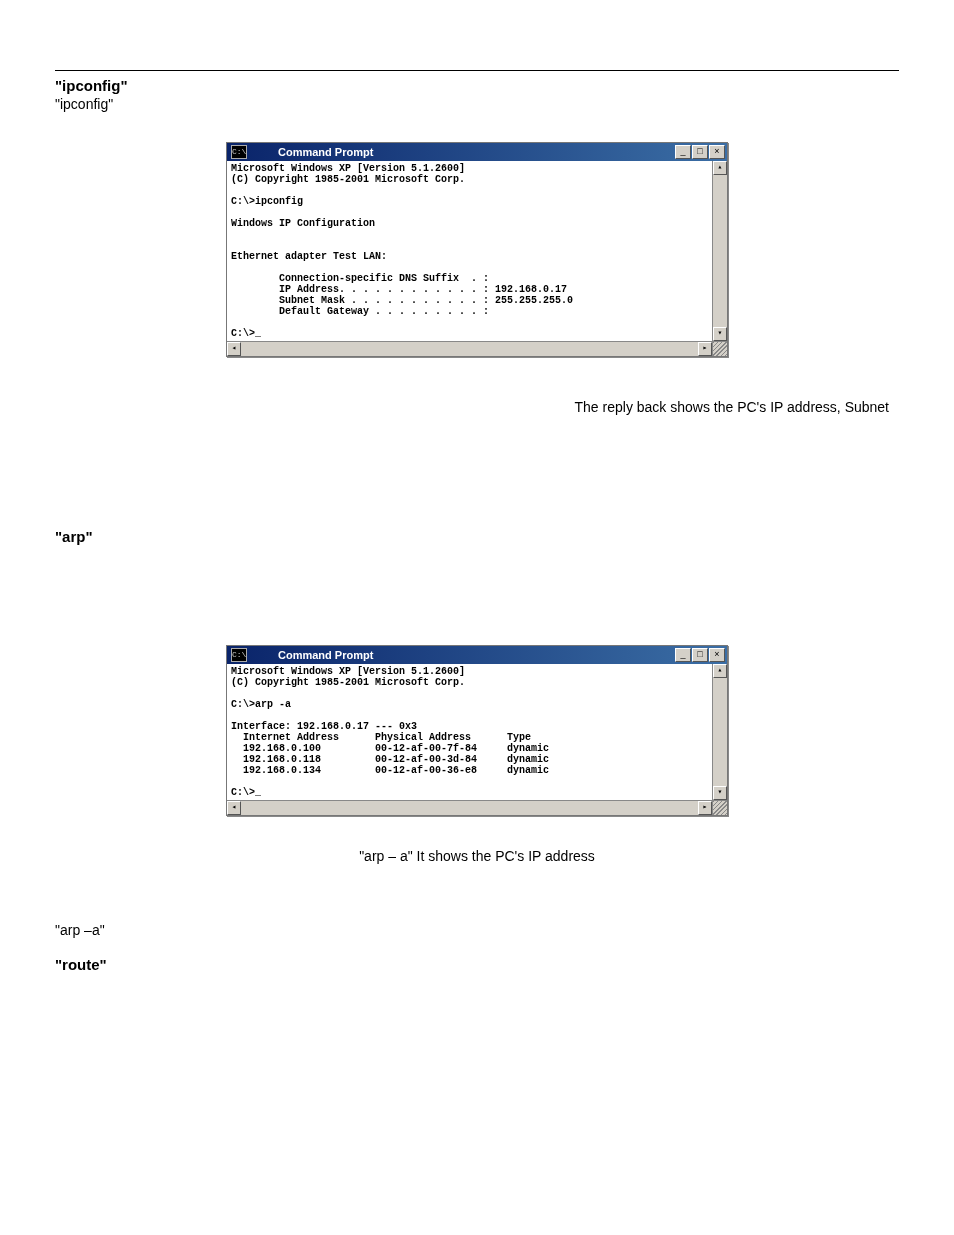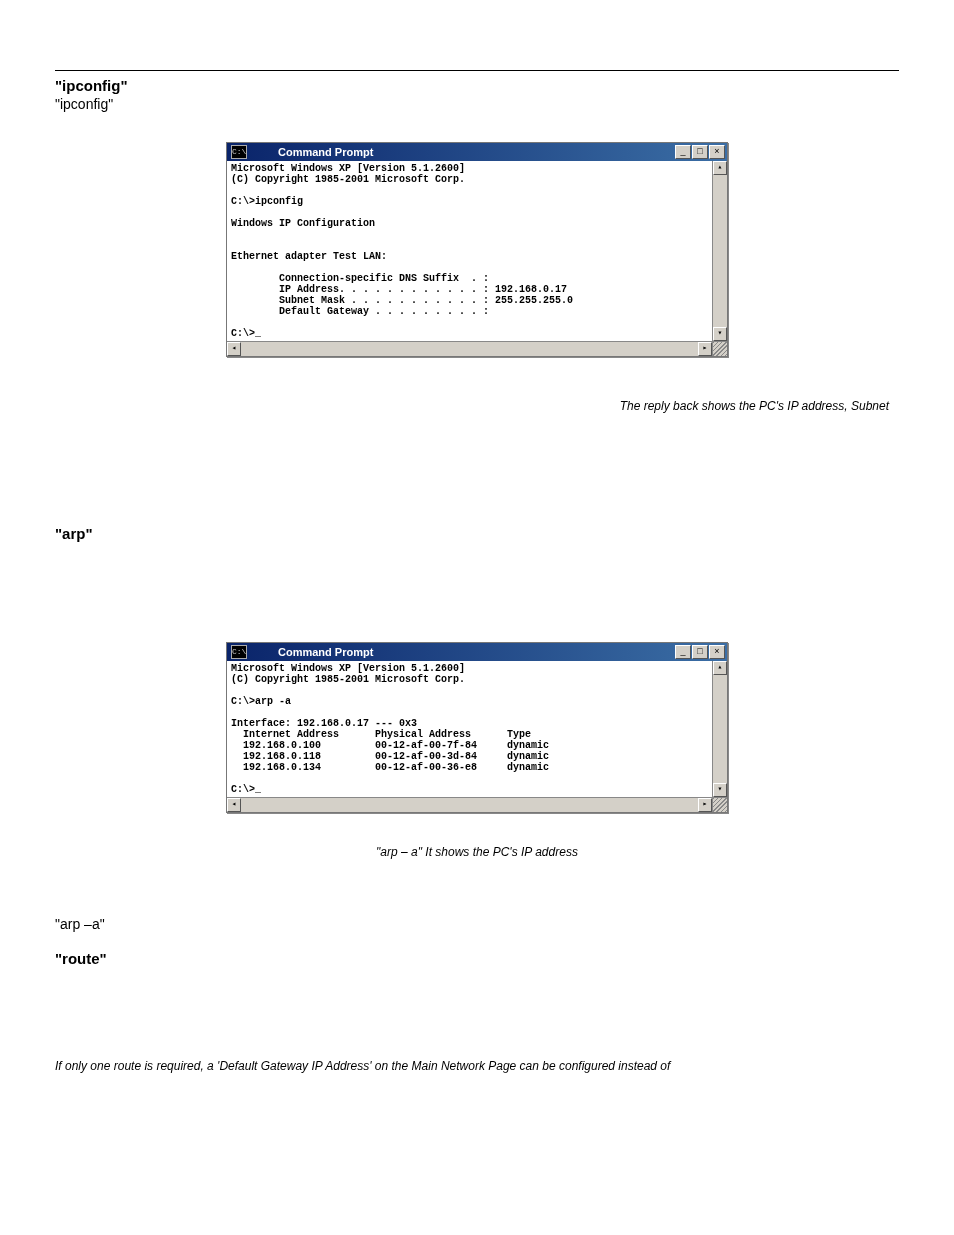--- a/index.html
+++ b/index.html
@@ -137,24 +137,23 @@
     font-size: 8px;
     line-height: 10px;
     text-align: center;
   }
   .grip {
     width: 14px;
     background: repeating-linear-gradient(135deg, #888 0 1px, #d4d0c8 1px 3px);
     border-left: 1px solid #888;
   }
   .para {
-    font-size: 12px;
+    font-size: 14px;
     line-height: 1.5;
     margin: 16px 0;
-    font-style: italic;
   }
   .center {
     text-align: center;
   }
   .tight { margin-top: 18px; }
 </style>
 </head>
 <body>
 
 <div class="page">
@@ -246,15 +245,14 @@
       </div>
     </div>
   </div>
 
   <div class="para center" style="margin-top:30px;">"arp – a"  It shows the PC's IP address</div>
 
   <div class="line-plain" style="margin-top:55px;">"arp –a"</div>
 
   <div class="heading-bold tight">"route"</div>
 
-  <div class="para" style="margin-top:90px;">If only one route is required, a 'Default Gateway IP Address' on the Main Network Page can be configured instead of</div>
 
 </div>
 
 </body></html>

